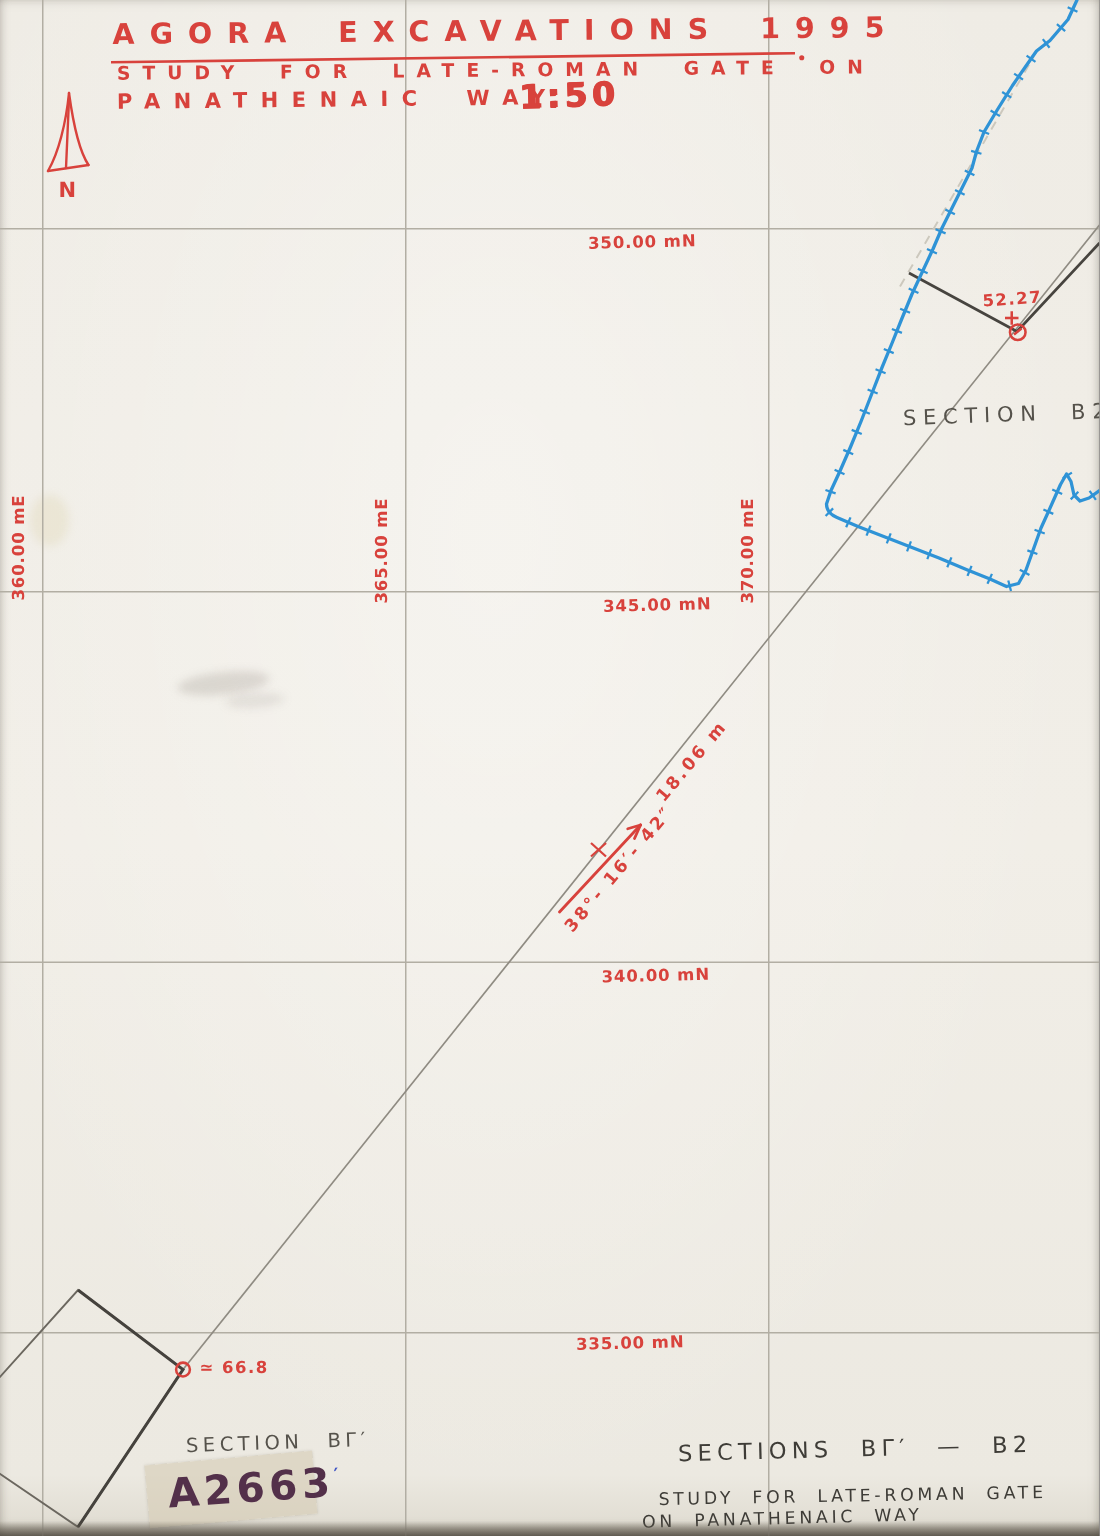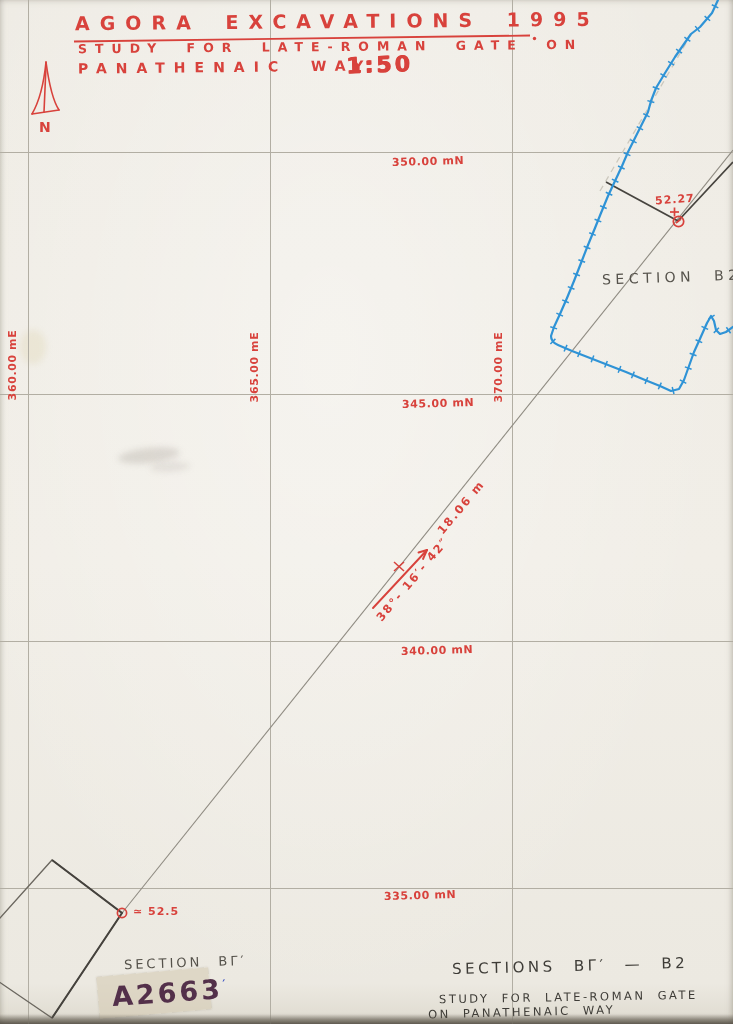--- a/index.html
+++ b/index.html
@@ -166,21 +166,21 @@
   <div class="lbl red gridlbl" style="left:384px;top:890px;">335.00 mN</div>
 
   <div class="lbl red eastlbl" style="left:-25px;top:359px;">360.00 mE</div>
   <div class="lbl red eastlbl" style="left:217px;top:361px;">365.00 mE</div>
   <div class="lbl red eastlbl" style="left:461px;top:361px;">370.00 mE</div>
 
   <div class="lbl red handsm" style="left:655px;top:194px;transform:rotate(-4deg);">52.27</div>
   <div class="lbl pencil" style="left:602px;top:270px;font-size:14px;letter-spacing:4.5px;word-spacing:10px;transform:rotate(-2deg);">SECTION B2</div>
   <div class="lbl red diag" style="left:428px;top:501px;">18.06 m</div>
   <div class="lbl red diag" style="left:360px;top:573px;">38°- 16′- 42″</div>
-  <div class="lbl red handsm" style="left:133px;top:906px;">≃ 52.5</div>
+  <div class="lbl red handsm" style="left:133px;top:906px;">≃ 66.8</div>
   <div class="lbl pencil" style="left:124px;top:956px;font-size:13px;letter-spacing:3px;word-spacing:9px;transform:rotate(-2deg);">SECTION BΓ′</div>
 
   <div class="tape" style="left:98px;top:972px;width:112px;height:42px;"></div>
   <div class="lbl catalog" style="left:112px;top:978px;"><span>A2663</span><span class="bluetick" style="vertical-align:10px;">′</span></div>
 
   <div class="lbl pencil-dark" style="left:452px;top:958px;font-size:15px;letter-spacing:3.5px;word-spacing:10px;transform:rotate(-1.5deg);">SECTIONS BΓ′ — B2</div>
   <div class="lbl pencil-dark" style="left:439px;top:991px;font-size:11.5px;letter-spacing:2.5px;word-spacing:6px;transform:rotate(-1deg);">STUDY FOR LATE-ROMAN GATE</div>
   <div class="lbl pencil-dark" style="left:428px;top:1006px;font-size:11.5px;letter-spacing:2.5px;word-spacing:6px;transform:rotate(-1.5deg);">ON PANATHENAIC WAY</div>
 
   <div style="position:absolute;left:0;bottom:0;width:733px;height:10px;

